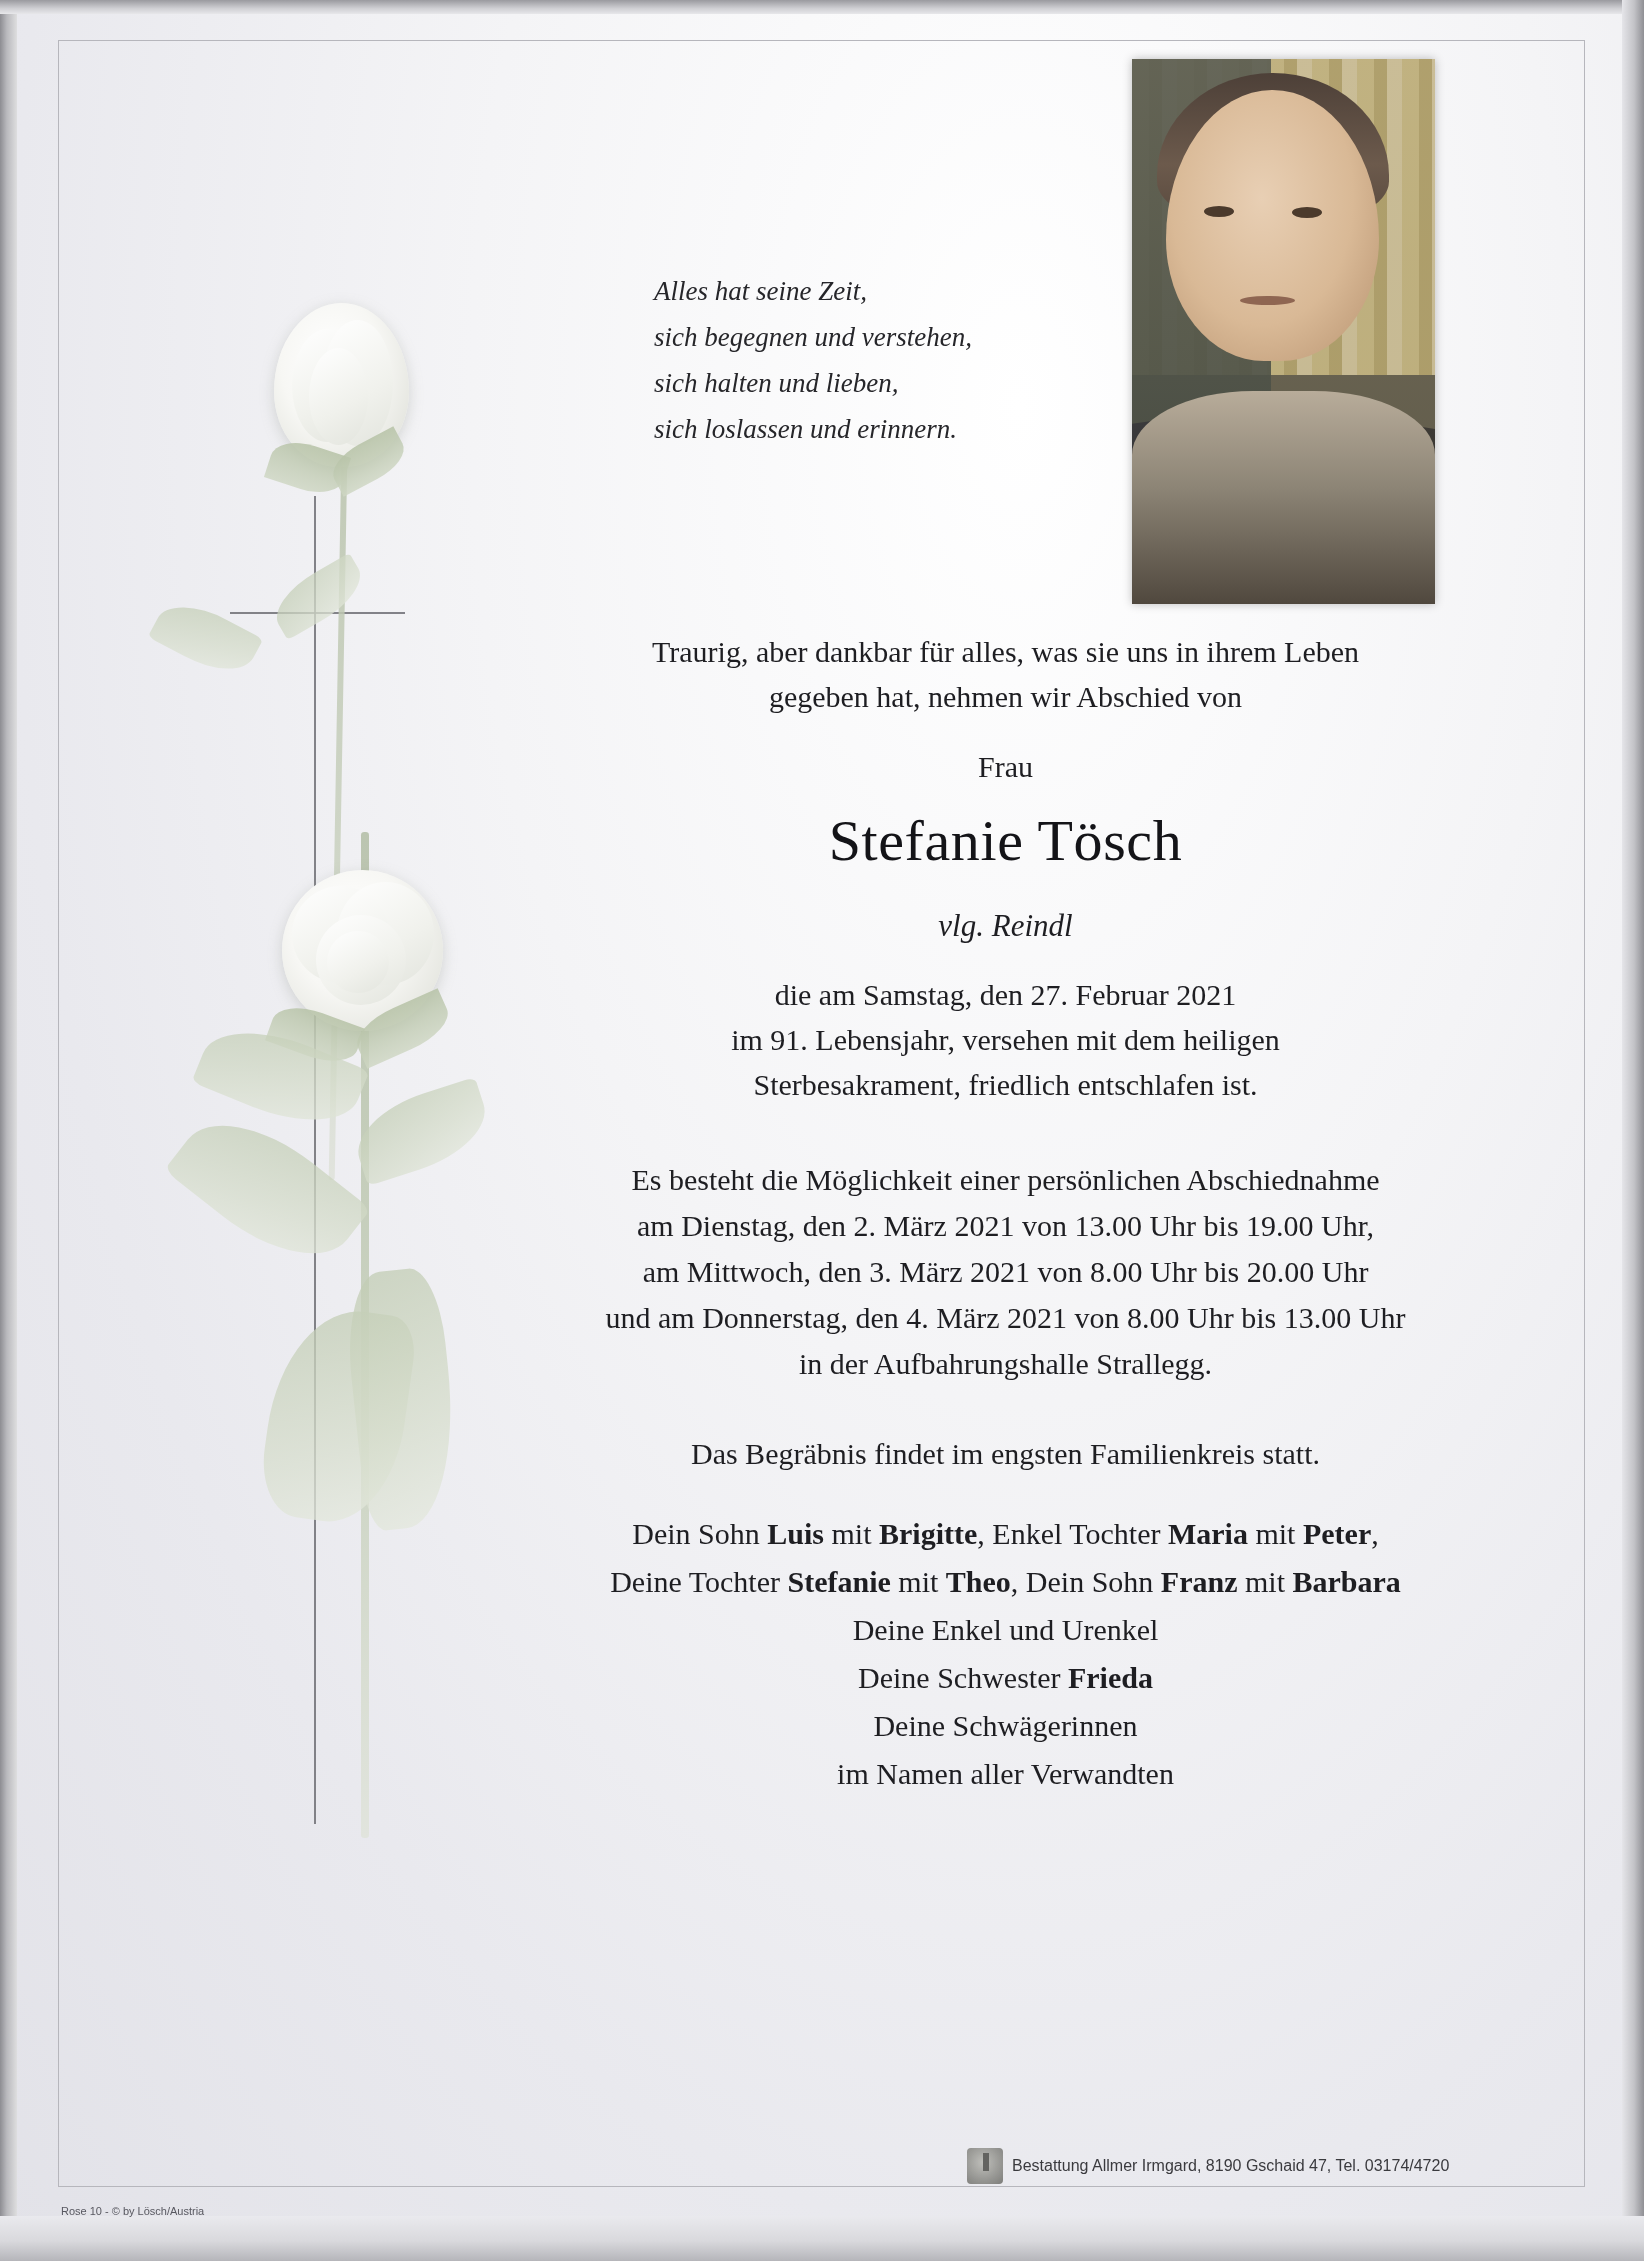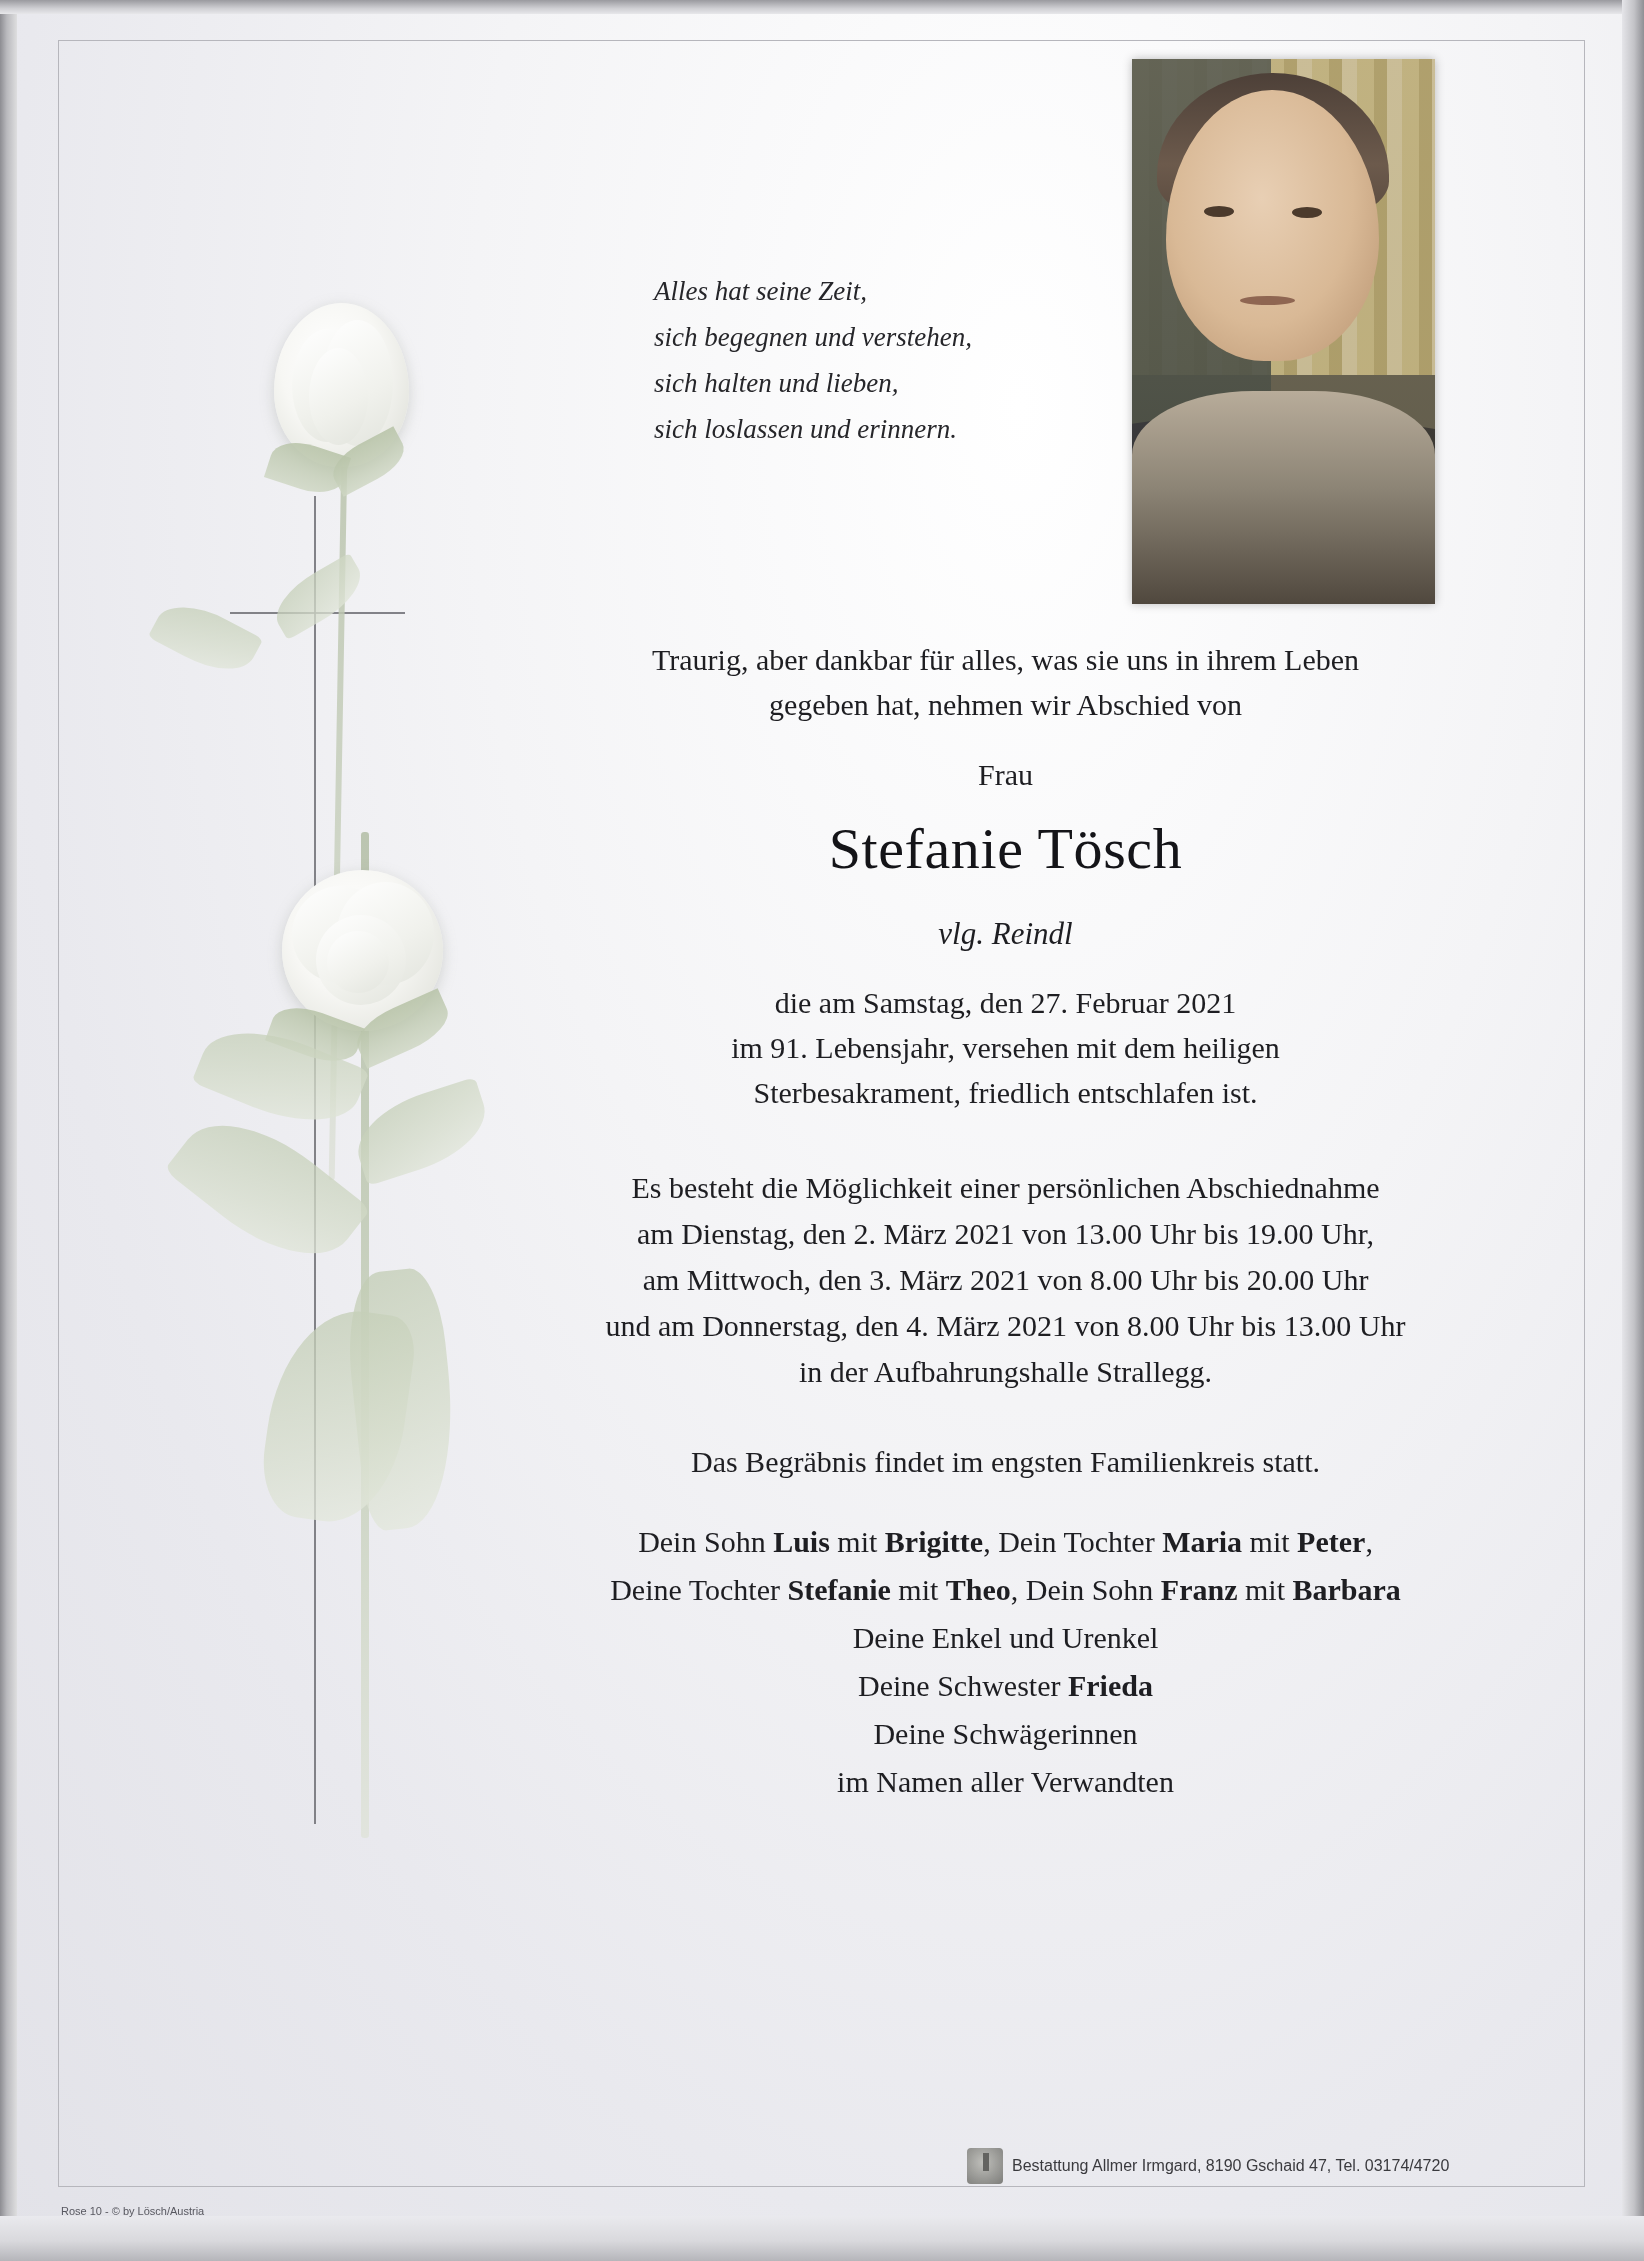--- a/index.html
+++ b/index.html
@@ -222,21 +222,20 @@
     position: absolute;
     left: 0;
     top: 629px;
     width: 1109px;
     text-align: center;
     color: #1e1e22;
   }
   .intro {
     font-size: 30px;
     line-height: 45px;
-    margin-top: 8px;
   }
   .frau {
     margin-top: 31px;
     font-size: 30px;
   }
   .name {
     margin-top: 14px;
     font-size: 58px;
     line-height: 85px;
     letter-spacing: 0.6px;
@@ -400,21 +399,21 @@
         <div>am Mittwoch, den 3. März 2021 von 8.00 Uhr bis 20.00 Uhr</div>
         <div>und am Donnerstag, den 4. März 2021 von 8.00 Uhr bis 13.00 Uhr</div>
         <div>in der Aufbahrungshalle Strallegg.</div>
       </div>
 
       <div class="burial">Das Begräbnis findet im engsten Familienkreis statt.</div>
 
 
       <div class="family">
         <div>
-          <span>Dein Sohn </span><b>Luis</b><span> mit </span><b>Brigitte</b><span>, Dein Tochter </span><b>Maria</b><span> mit </span><b>Peter</b><span>,</span>
+          <span>Dein Sohn </span><b>Luis</b><span> mit </span><b>Brigitte</b><span>, Enkel Tochter </span><b>Maria</b><span> mit </span><b>Peter</b><span>,</span>
         </div>
         <div>
           <span>Deine Tochter </span><b>Stefanie</b><span> mit </span><b>Theo</b><span>, Dein Sohn </span><b>Franz</b><span> mit </span><b>Barbara</b>
         </div>
         <div>Deine Enkel und Urenkel</div>
         <div>
           <span>Deine Schwester </span><b>Frieda</b>
         </div>
         <div>Deine Schwägerinnen</div>
         <div>im Namen aller Verwandten</div>

